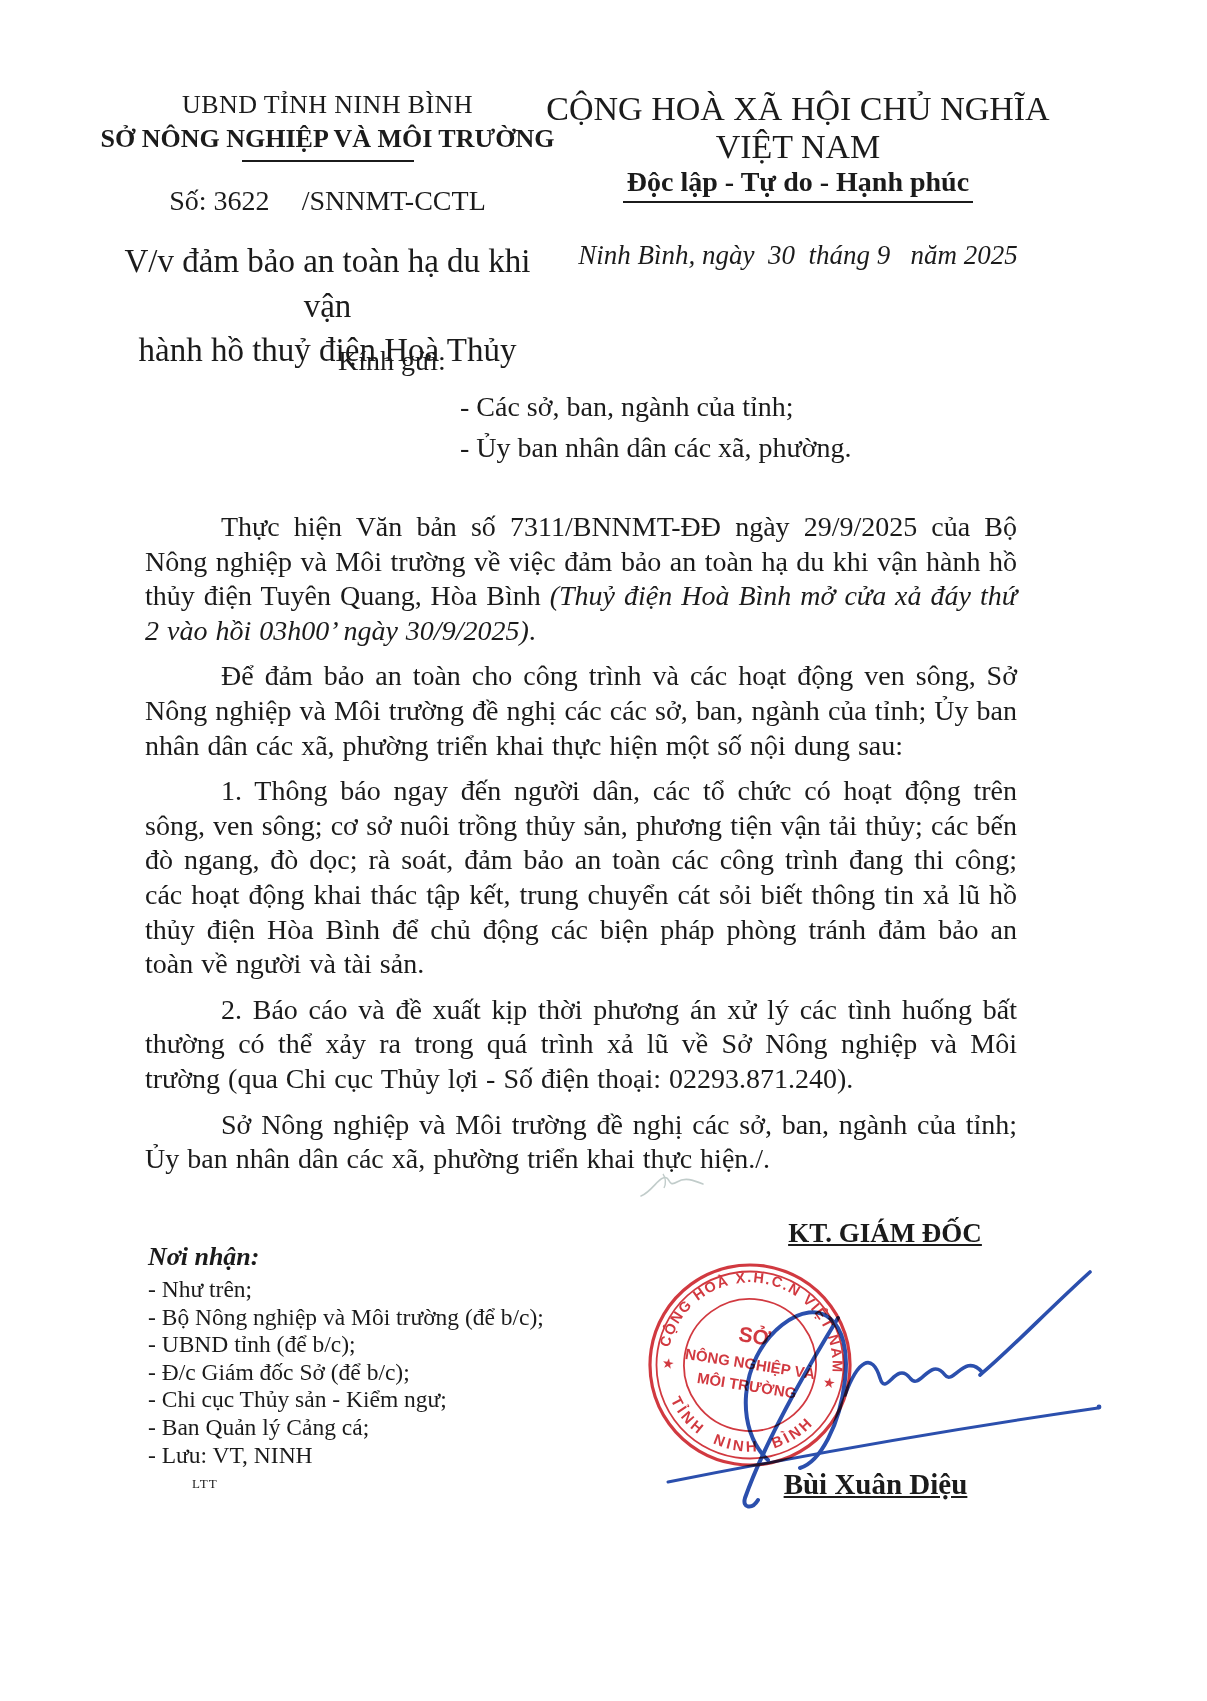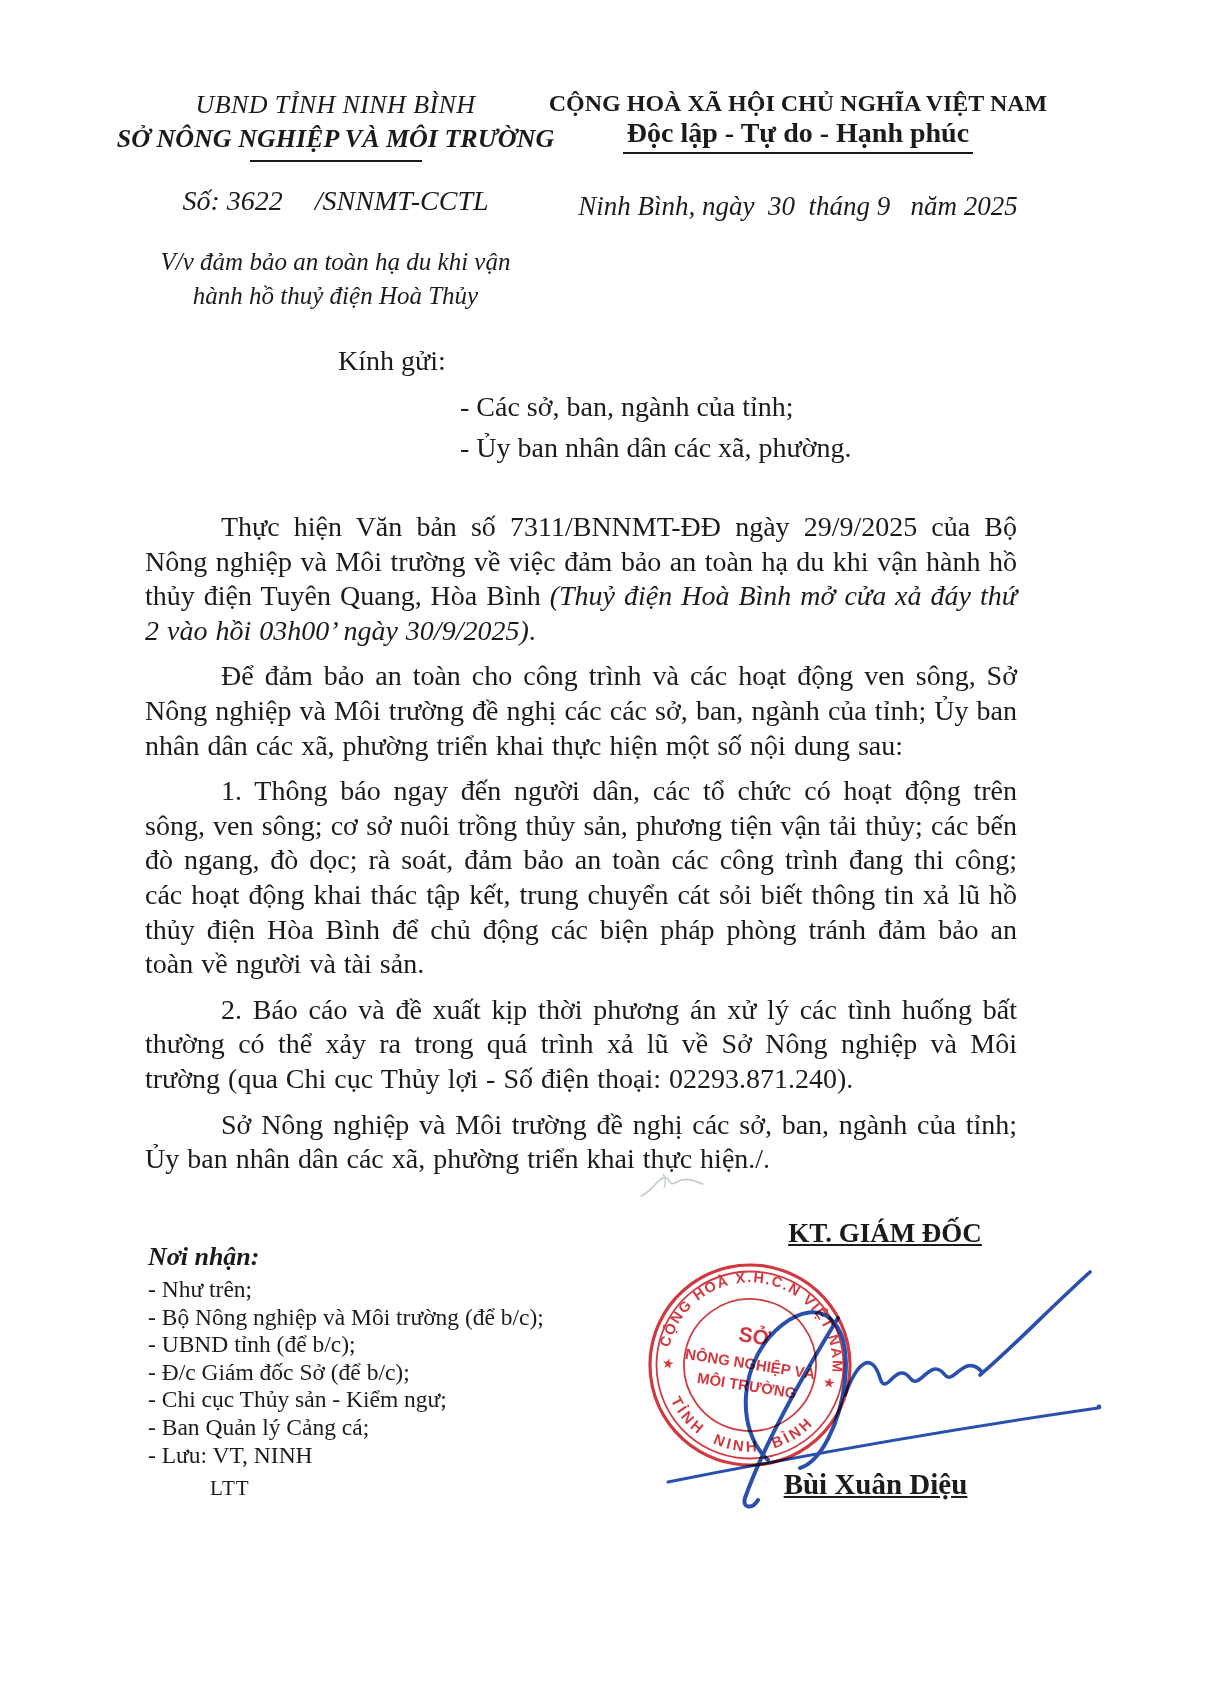--- a/index.html
+++ b/index.html
@@ -3,49 +3,49 @@
 <meta charset="utf-8">
 <style>
   html,body { margin:0; padding:0; background:#ffffff; }
   .page {
     position:relative; width:1207px; height:1701px; background:#ffffff;
     overflow:hidden; font-family:"Liberation Serif","DejaVu Serif",serif;
     color:#1b1b1b;
   }
 
   
-  .header-left { position:absolute; left:108px; top:90px; width:455px; text-align:center;font-style:italic; }
+  .header-left { position:absolute; left:100px; top:90px; width:455px; text-align:center; }
   .org-parent { font-size:26px; letter-spacing:0.4px; }
   .org-name   { font-size:26px; font-weight:bold; margin-top:4px; }
   .org-underline { width:172px; border-top:2.5px solid #1b1b1b; margin:6px auto 0; height:0; }
   .doc-number { font-size:28px; margin-top:23px; }
   .doc-number .suffix { margin-left:32px; }
-  .doc-subject { font-size:25px; margin-top:28px; line-height:1.35; }
+  .doc-subject { font-size:33px; margin-top:22px; line-height:1.35; }
 
   .header-right { position:absolute; left:538px; top:90px; width:520px; text-align:center; }
-  .motto1 { font-size:24px; font-weight:bold; }
+  .motto1 { font-size:34px; font-weight:normal; }
   .motto2 { display:inline-block; font-size:28px; font-weight:bold;
             border-bottom:2.5px solid #1b1b1b; padding:0 4px 3px; }
   .dateline { font-size:27px; font-style:italic; margin-top:37px; }
 
   
   .salutation { position:absolute; left:338px; top:345px; width:640px; font-size:28px; }
   .to-list { margin-left:122px; margin-top:9px; line-height:1.47; }
 
   
   .body-text { position:absolute; left:145px; top:510px; width:872px;
                font-size:28px; line-height:34.6px; text-align:justify; word-spacing:1px; }
   .body-text p { margin:0 0 11px 0; text-indent:76px; }
   .italic { font-style:italic; }
 
   
   .notes { position:absolute; left:148px; top:1242px; width:480px; }
   .notes-label { font-size:26px; font-weight:bold; font-style:italic; margin-bottom:4px; }
   .notes-item  { font-size:23.5px; line-height:27.6px; }
-  .typist { font-size:21px; margin:7px 0 0 62px; letter-spacing:1px; }
+  .typist { font-size:13px; margin:7px 0 0 44px; letter-spacing:1px; }
 
   .sign-title { position:absolute; left:735px; top:1216px; width:300px; text-align:center;
                 font-weight:bold; font-size:27px; line-height:35px;text-decoration:underline; }
   .signer-name { position:absolute; left:718px; top:1468px; width:315px; text-align:center;
                  font-weight:bold; font-size:29px;text-decoration:underline; }
 
   
   .seal-svg { position:absolute; left:644px; top:1259px; width:212px; height:212px;
               mix-blend-mode:multiply; opacity:0.95; }
   .seal-ring-text   { font-family:"Liberation Sans","DejaVu Sans",sans-serif; font-weight:bold;

